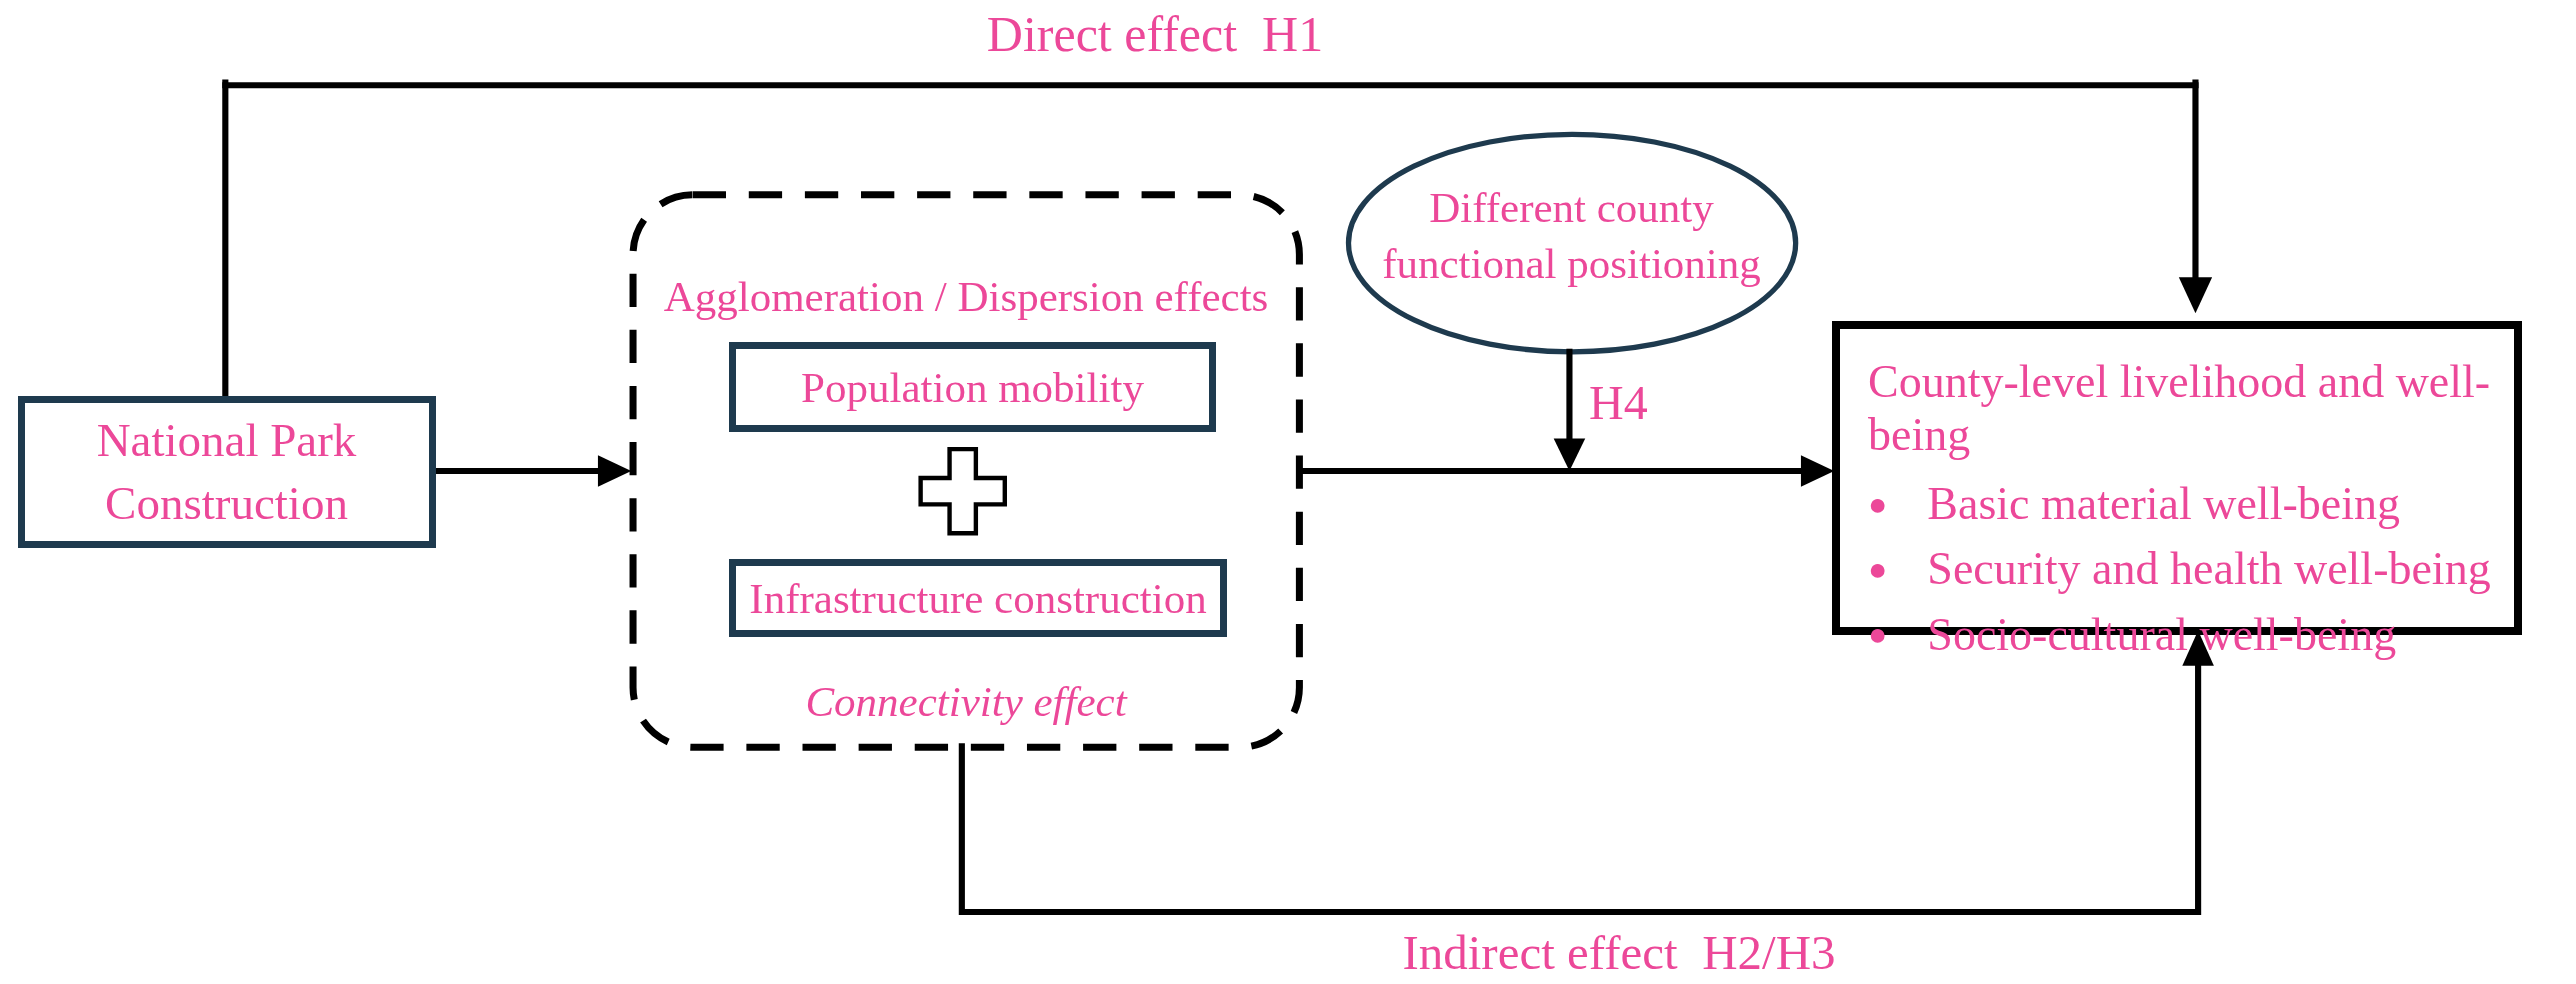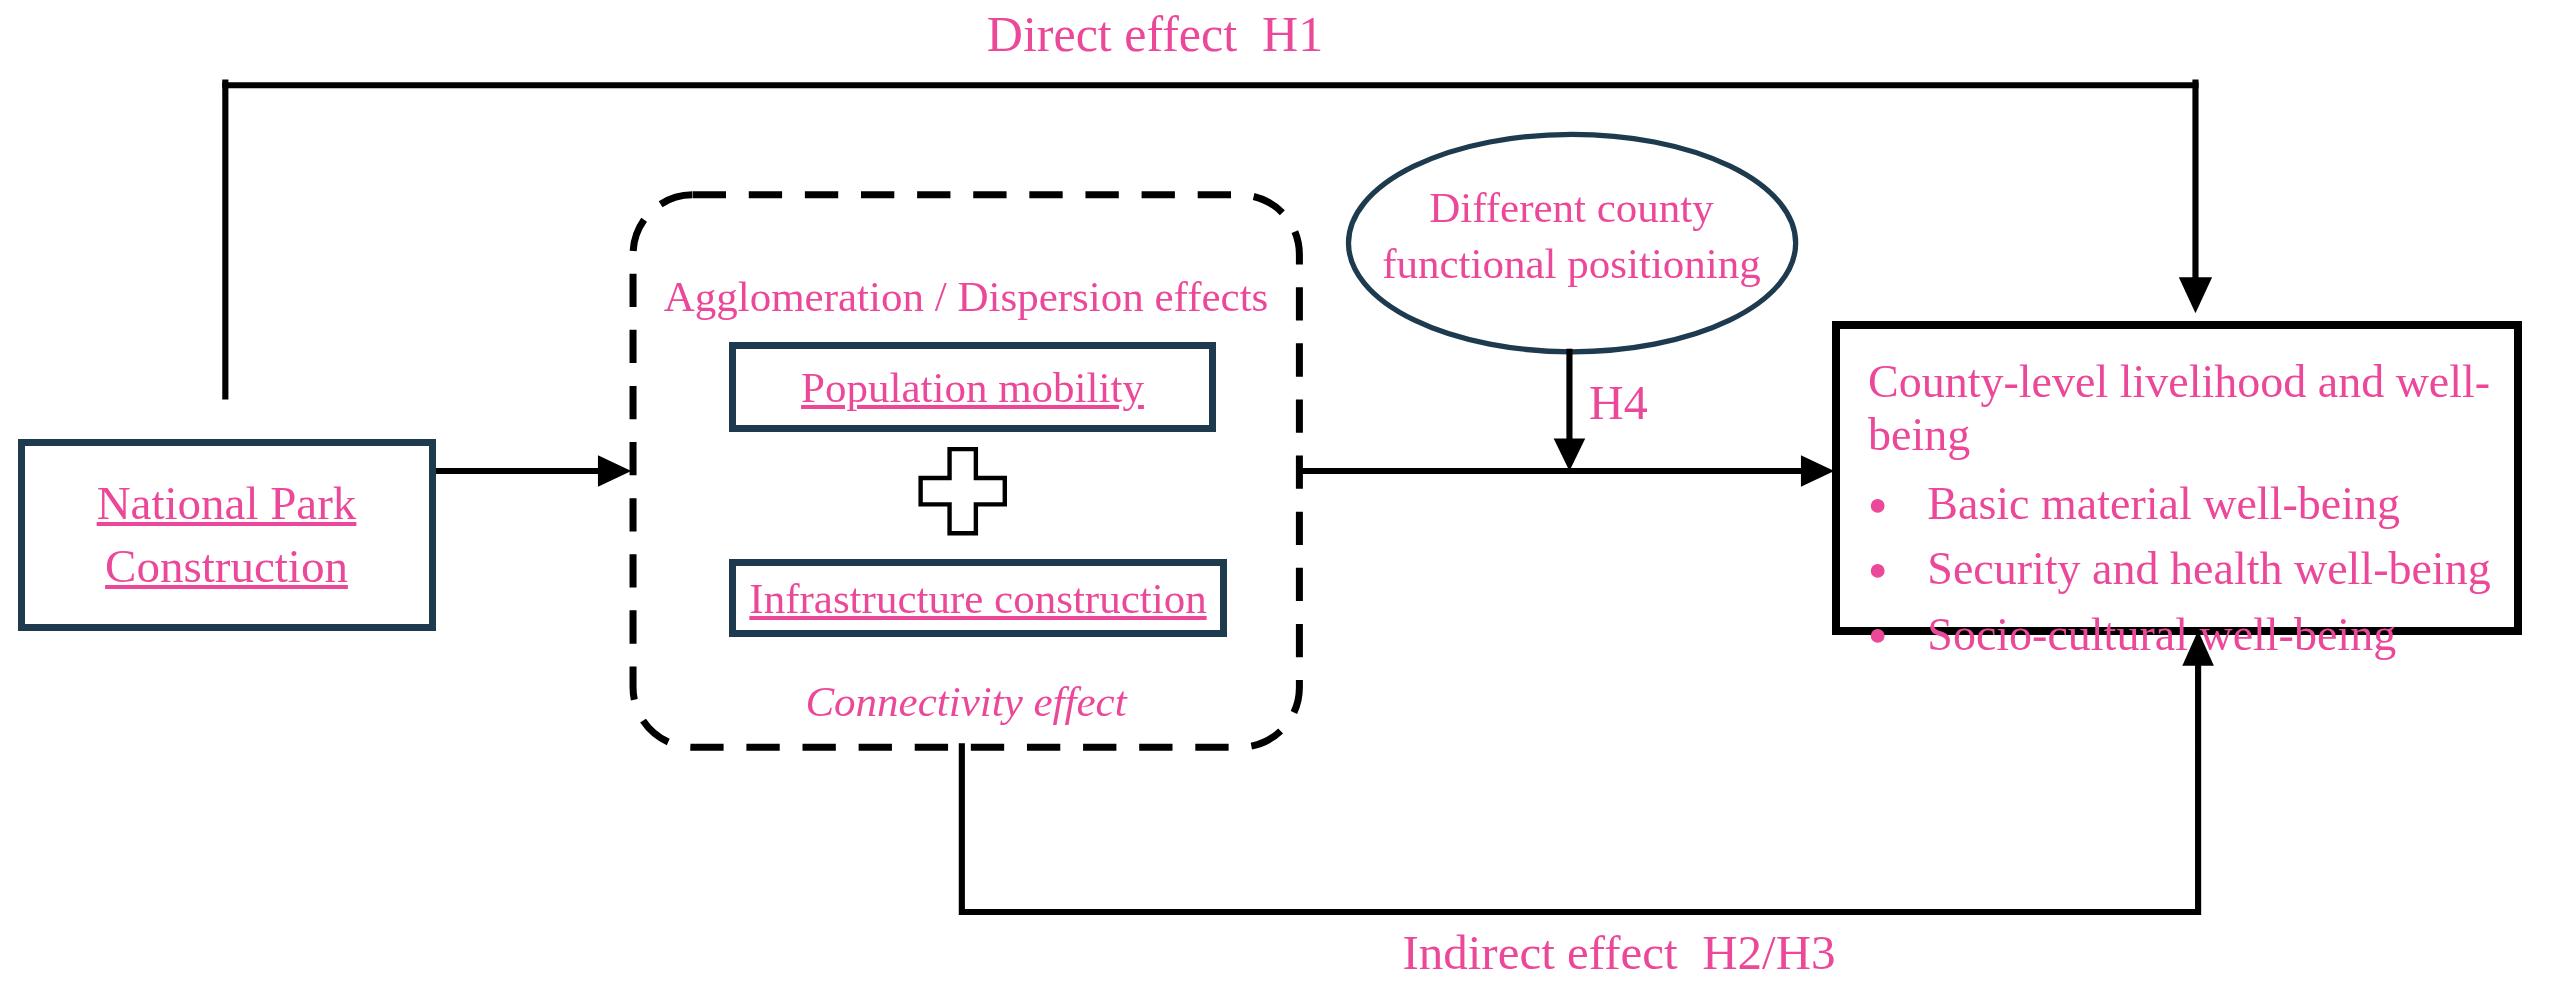--- a/index.html
+++ b/index.html
@@ -19,22 +19,22 @@
   .plus{stroke:var(--ink);stroke-width:5;fill:#ffffff;stroke-linejoin:miter;}
   .label{position:absolute;text-align:center;}
   .prewrap{white-space:pre;}
   .big{font-size:50px;}
   .mid{font-size:43px;}
   .box{
     position:absolute;box-sizing:border-box;background:#ffffff;
     display:flex;flex-direction:column;align-items:center;justify-content:center;
     text-align:center;
   }
-  .navy-border{border:7px solid var(--navy);text-decoration:underline;}
-  .left-box{left:17.5px;top:396px;width:418px;height:192px;font-size:47px;line-height:63px;margin-top:43px;}
+  .navy-border{border:7px solid var(--navy);}
+  .left-box{left:17.5px;top:396px;width:418px;height:152px;font-size:47px;line-height:63px;}
   .pop-box{left:729px;top:342px;width:487px;height:90px;font-size:43px;}
   .infra-box{left:729px;top:559px;width:498px;height:78px;font-size:43px;}
   .right-box{
     left:1832px;top:321px;width:690px;height:314px;
     border:8px solid var(--ink);
     align-items:flex-start;justify-content:space-between;
     padding:26px 14px 0 28px;text-align:left;font-size:46px;
   }
   .rb-title{margin-bottom:16px;}
   .rb-row{display:flex;align-items:center;margin-bottom:12.3px;}

